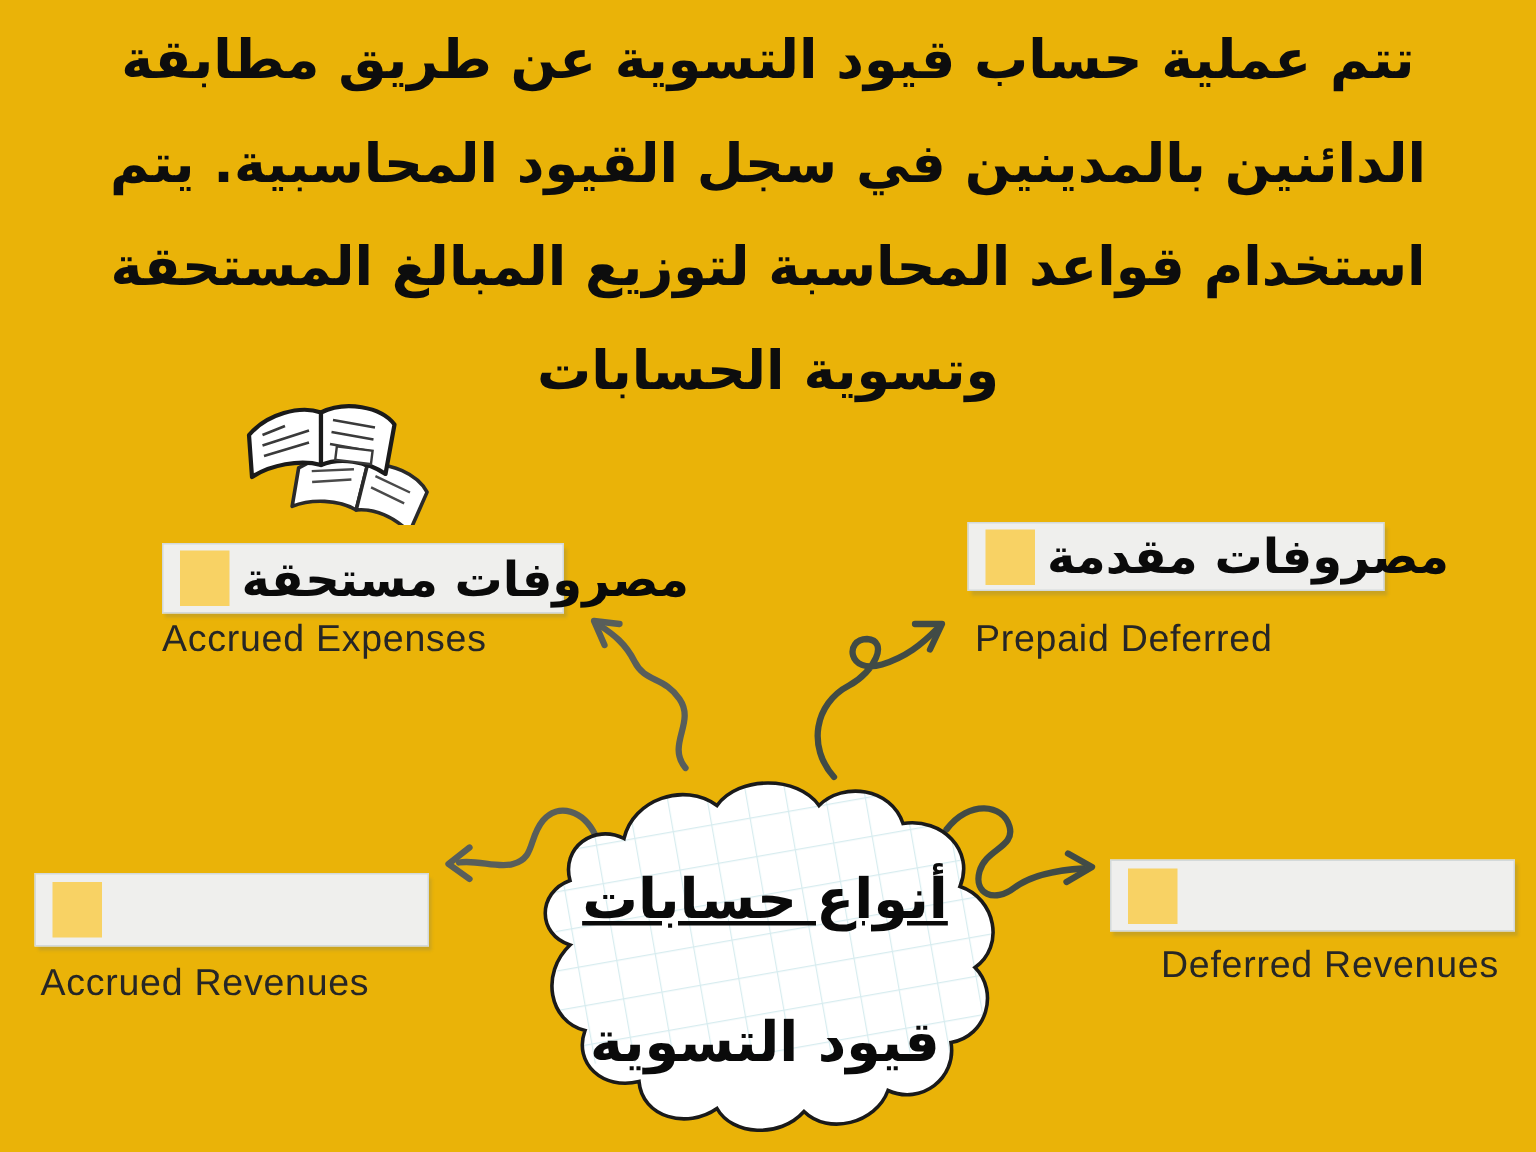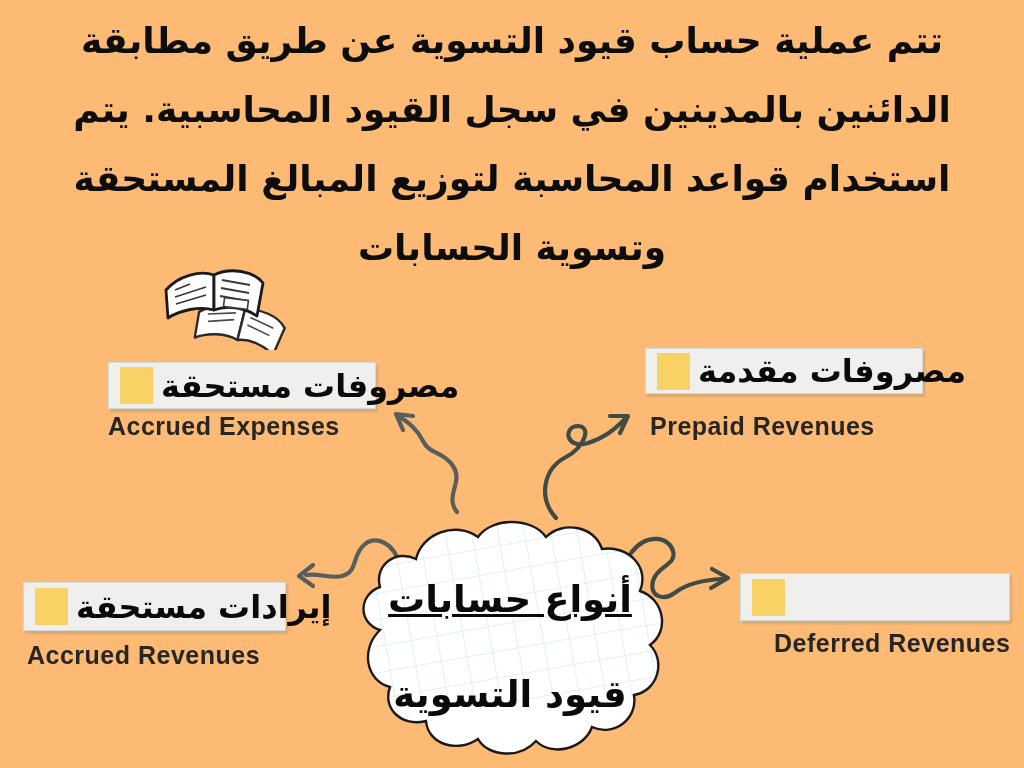--- a/index.html
+++ b/index.html
@@ -1,17 +1,17 @@
 <!DOCTYPE html>
 <html lang="ar"><head>
 <meta charset="utf-8">
 <style>
   html,body{margin:0;padding:0;background:#ffffff;}
   .canvas{
-    position:relative;width:1024px;height:768px;background:#fdba74;
+    position:relative;width:1024px;height:768px;background:#eab308;
     overflow:hidden;font-family:"DejaVu Sans","Liberation Sans",sans-serif;
   }
   
   .intro{
     position:absolute;left:20px;top:6px;width:984px;
     direction:rtl;text-align:center;color:#0d0d0d;
     font-weight:700;font-size:36px;line-height:69px;
   }
   
   .book-icon{position:absolute;left:156px;top:262px;width:140px;height:88px;}
@@ -33,21 +33,21 @@
   }
   .bullet{
     width:33px;height:37px;background:#F8D264;margin-left:11px;flex:0 0 auto;
   }
   .node-ar{
     flex:1;direction:rtl;text-align:right;padding-right:10px;padding-left:8px;
     font-weight:700;font-size:32px;color:#0a0a0a;white-space:nowrap;
   }
   .node-en{
     position:absolute;font-family:"Liberation Sans","DejaVu Sans",sans-serif;
-    font-size:25px;font-weight:700;color:#262626;white-space:nowrap;letter-spacing:0.5px;
+    font-size:25px;font-weight:400;color:#262626;white-space:nowrap;letter-spacing:0.5px;
   }
   .pos-label-0{left:108px;top:362px;width:268px;height:47px;}
   .pos-en-0{left:108px;top:412px;}
   .pos-label-1{left:645px;top:348px;width:278px;height:46px;}
   .pos-en-1{left:650px;top:412px;}
   .pos-label-2{left:23px;top:582px;width:263px;height:49px;}
   .pos-en-2{left:27px;top:641px;}
   .pos-label-3{left:740px;top:573px;width:270px;height:48px;}
   .pos-en-3{left:742px;top:629px;margin-left:32px;}
 </style>
@@ -123,25 +123,24 @@
   <div class="node-label pos-label-0">
     <span class="bullet"></span>
     <span class="node-ar">مصروفات مستحقة</span>
   </div>
   <div class="node-en pos-en-0">Accrued Expenses</div>
 
   <div class="node-label pos-label-1">
     <span class="bullet"></span>
     <span class="node-ar">مصروفات مقدمة</span>
   </div>
-  <div class="node-en pos-en-1">Prepaid Revenues</div>
+  <div class="node-en pos-en-1">Prepaid Deferred</div>
 
   <div class="node-label pos-label-2">
     <span class="bullet"></span>
-    <span class="node-ar">إيرادات مستحقة</span>
   </div>
   <div class="node-en pos-en-2">Accrued Revenues</div>
 
   <div class="node-label pos-label-3">
     <span class="bullet"></span>
   </div>
   <div class="node-en pos-en-3">Deferred Revenues</div>
 
 </div>
 

